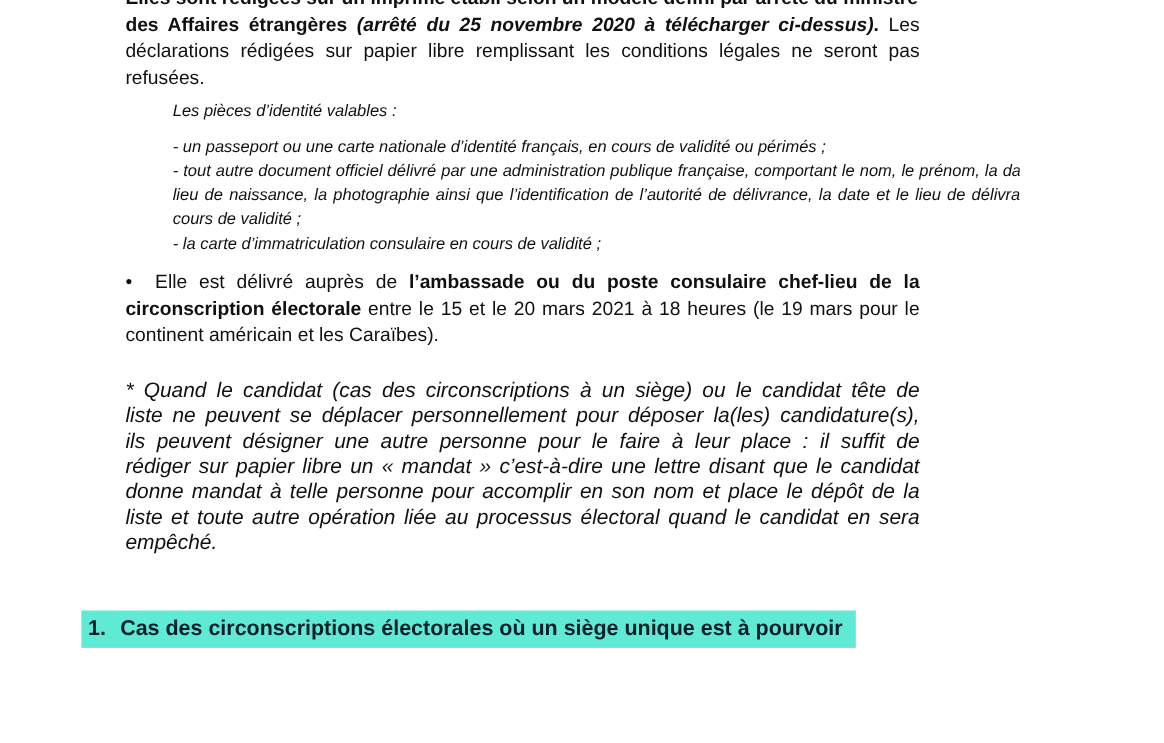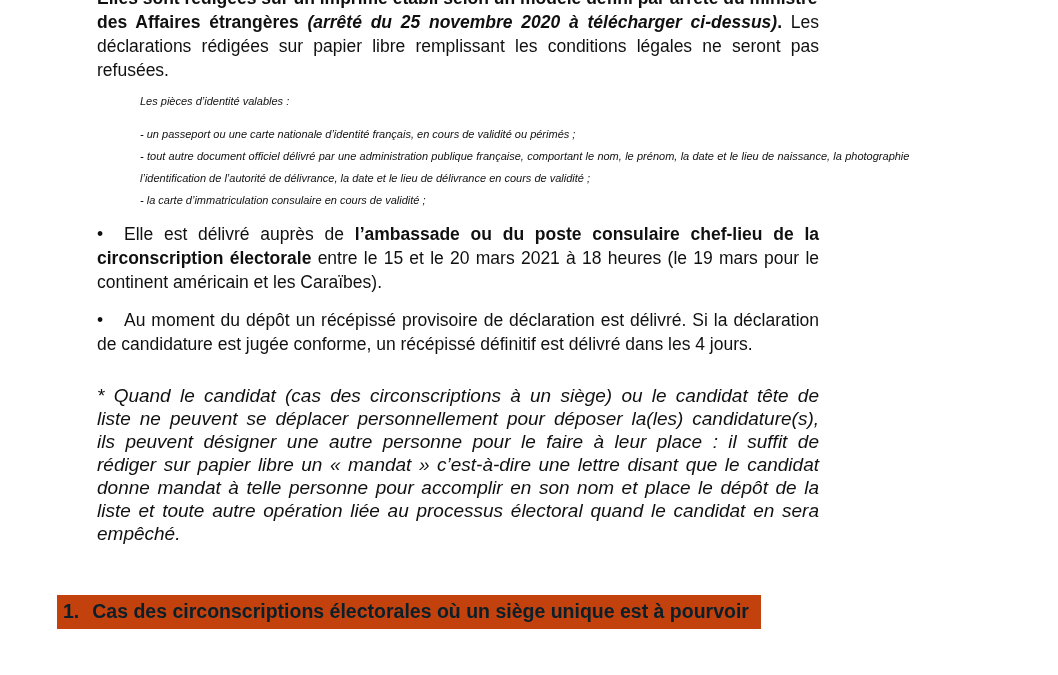--- a/index.html
+++ b/index.html
@@ -4,20 +4,21 @@
 <style>
   html,body{margin:0;padding:0;background:#ffffff;}
   .page{
     position:relative;
     width:910px;height:675px;
     background:#ffffff;
     overflow:hidden;
     font-family:"Liberation Sans", sans-serif;
     color:#101010;
     box-sizing:border-box;
+    margin-left:17px;
   }
   .doc{padding:0 91px 0 97px;}
   p{margin:0;}
   .para{font-size:17.5px;line-height:24px;text-align:justify;}
   .b{font-weight:bold;}
   .bi{font-weight:bold;font-style:italic;}
   .clip-line{
     margin-top:-14px;
     white-space:nowrap;
     font-weight:bold;
@@ -25,21 +26,21 @@
     overflow:hidden;
   }
   .bullet{display:inline-block;width:27px;}
   .p-bullet1{margin-top:10px;}
   .p-bullet2{margin-top:11px;}
   .p-bullet3{margin-top:14px;}
   .identity{
     margin:8px 0 0 43px;
     width:817px;
     font-style:italic;
-    font-size:11px;
+    font-size:15px;
   }
   .id-head{line-height:22px;}
   .id-item{line-height:22px;text-align:justify;}
   .id-item.gap{margin-top:11px;}
   .footnote{
     margin-top:28px;
     font-style:italic;
     font-size:19px;
     line-height:23px;
     text-align:justify;
@@ -69,22 +70,21 @@
 
     <div class="identity">
       <p class="id-head">Les pièces d’identité valables :</p>
       <p class="id-item gap">- un passeport ou une carte nationale d’identité français, en cours de validité ou périmés ;</p>
       <p class="id-item">- tout autre document officiel délivré par une administration publique française, comportant le nom, le prénom, la date et le lieu de naissance, la photographie ainsi que l’identification de l’autorité de délivrance, la date et le lieu de délivrance en cours de validité ;</p>
       <p class="id-item">- la carte d’immatriculation consulaire en cours de validité ;</p>
     </div>
 
     <p class="para p-bullet2"><span class="bullet">•</span><span>Elle est délivré auprès de </span><span class="b">l’ambassade ou du poste consulaire chef-lieu de la circonscription électorale</span><span> entre le 15 et le 20 mars 2021 à 18 heures (le 19 mars pour le continent américain et les Caraïbes).</span></p>
 
-    <p class="para p-bullet3"><span class="bullet">•</span><span>Au moment du dépôt un récépissé provisoire de déclaration est délivré. Si la déclaration de candidature est jugée conforme, un récépissé définitif est délivré dans les 4 jours.</span></p>
 
     <p class="footnote">* Quand le candidat (cas des circonscriptions à un siège) ou le candidat tête de liste ne peuvent se déplacer personnellement pour déposer la(les) candidature(s), ils peuvent désigner une autre personne pour le faire à leur place : il suffit de rédiger sur papier libre un « mandat » c’est-à-dire une lettre disant que le candidat donne mandat à telle personne pour accomplir en son nom et place le dépôt de la liste et toute autre opération liée au processus électoral quand le candidat en sera empêché.</p>
 
     <div class="section-heading-wrap">
-      <span class="section-heading" style="background-color: #c2410c;"><span class="num">1.</span><span>Cas des circonscriptions électorales où un siège unique est à pourvoir</span></span>
+      <span class="section-heading" style="background-color: #5eead4;"><span class="num">1.</span><span>Cas des circonscriptions électorales où un siège unique est à pourvoir</span></span>
     </div>
 
   </div>
 </div>
 
 </body></html>

